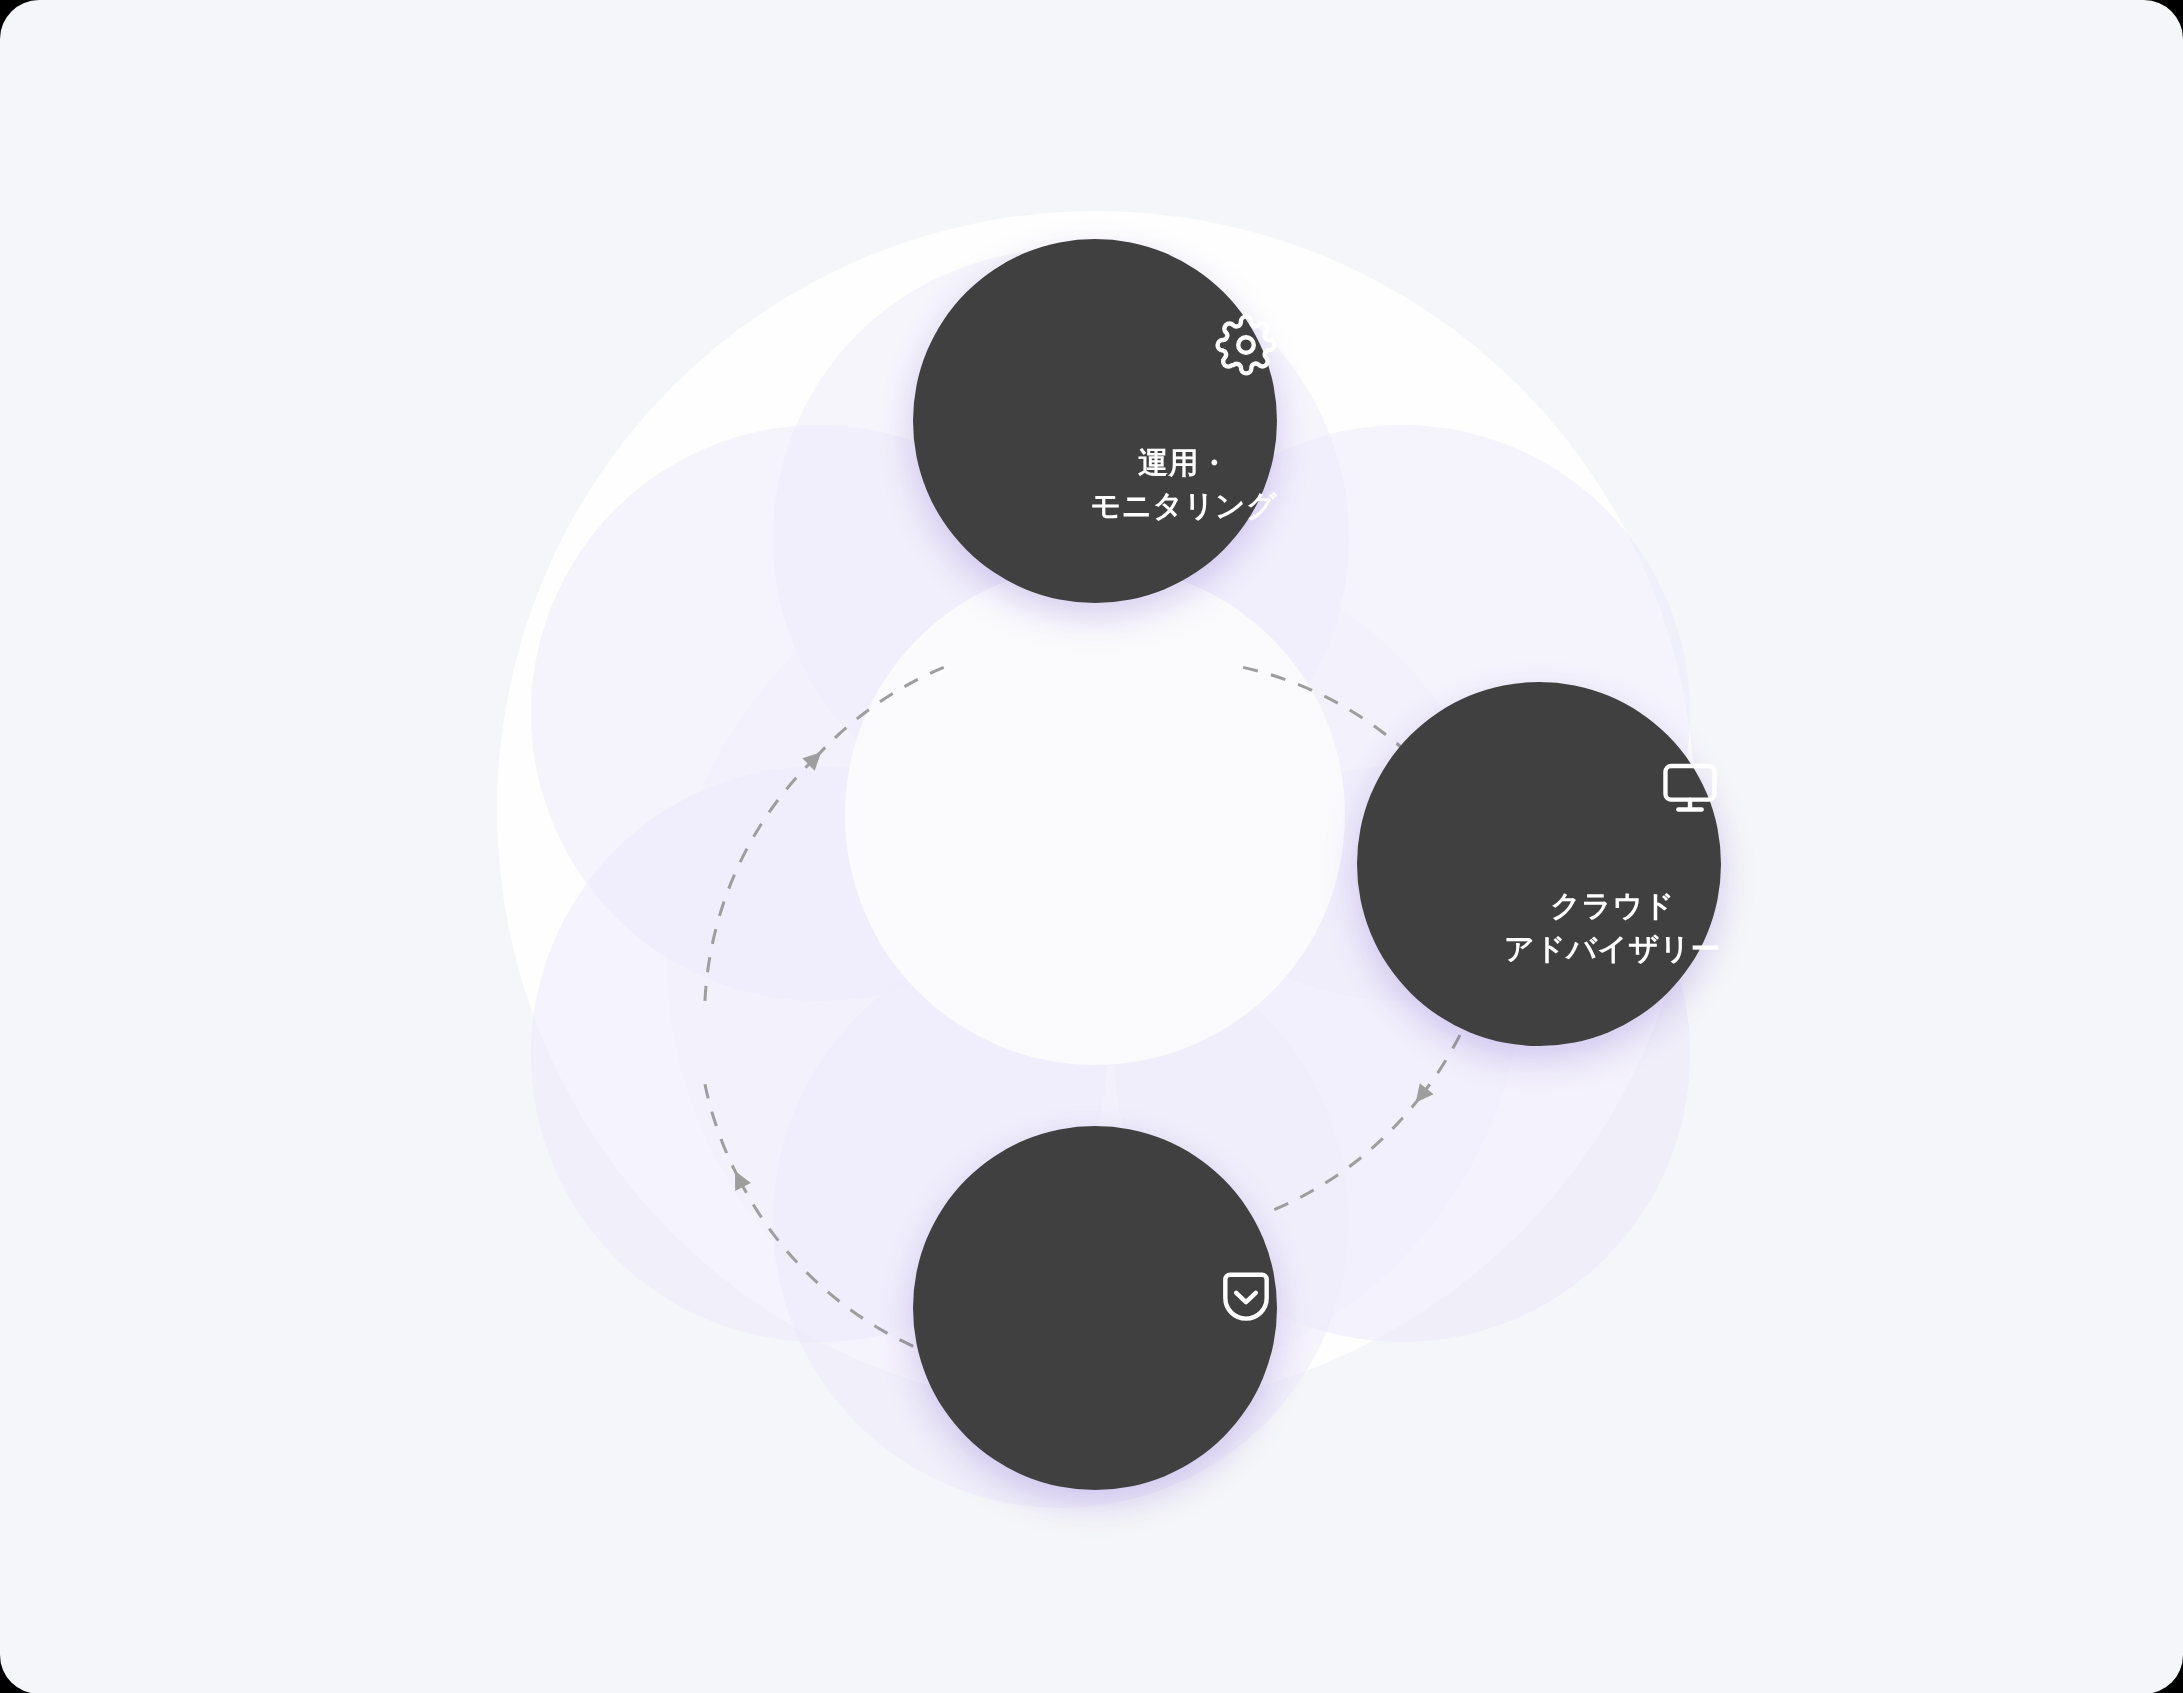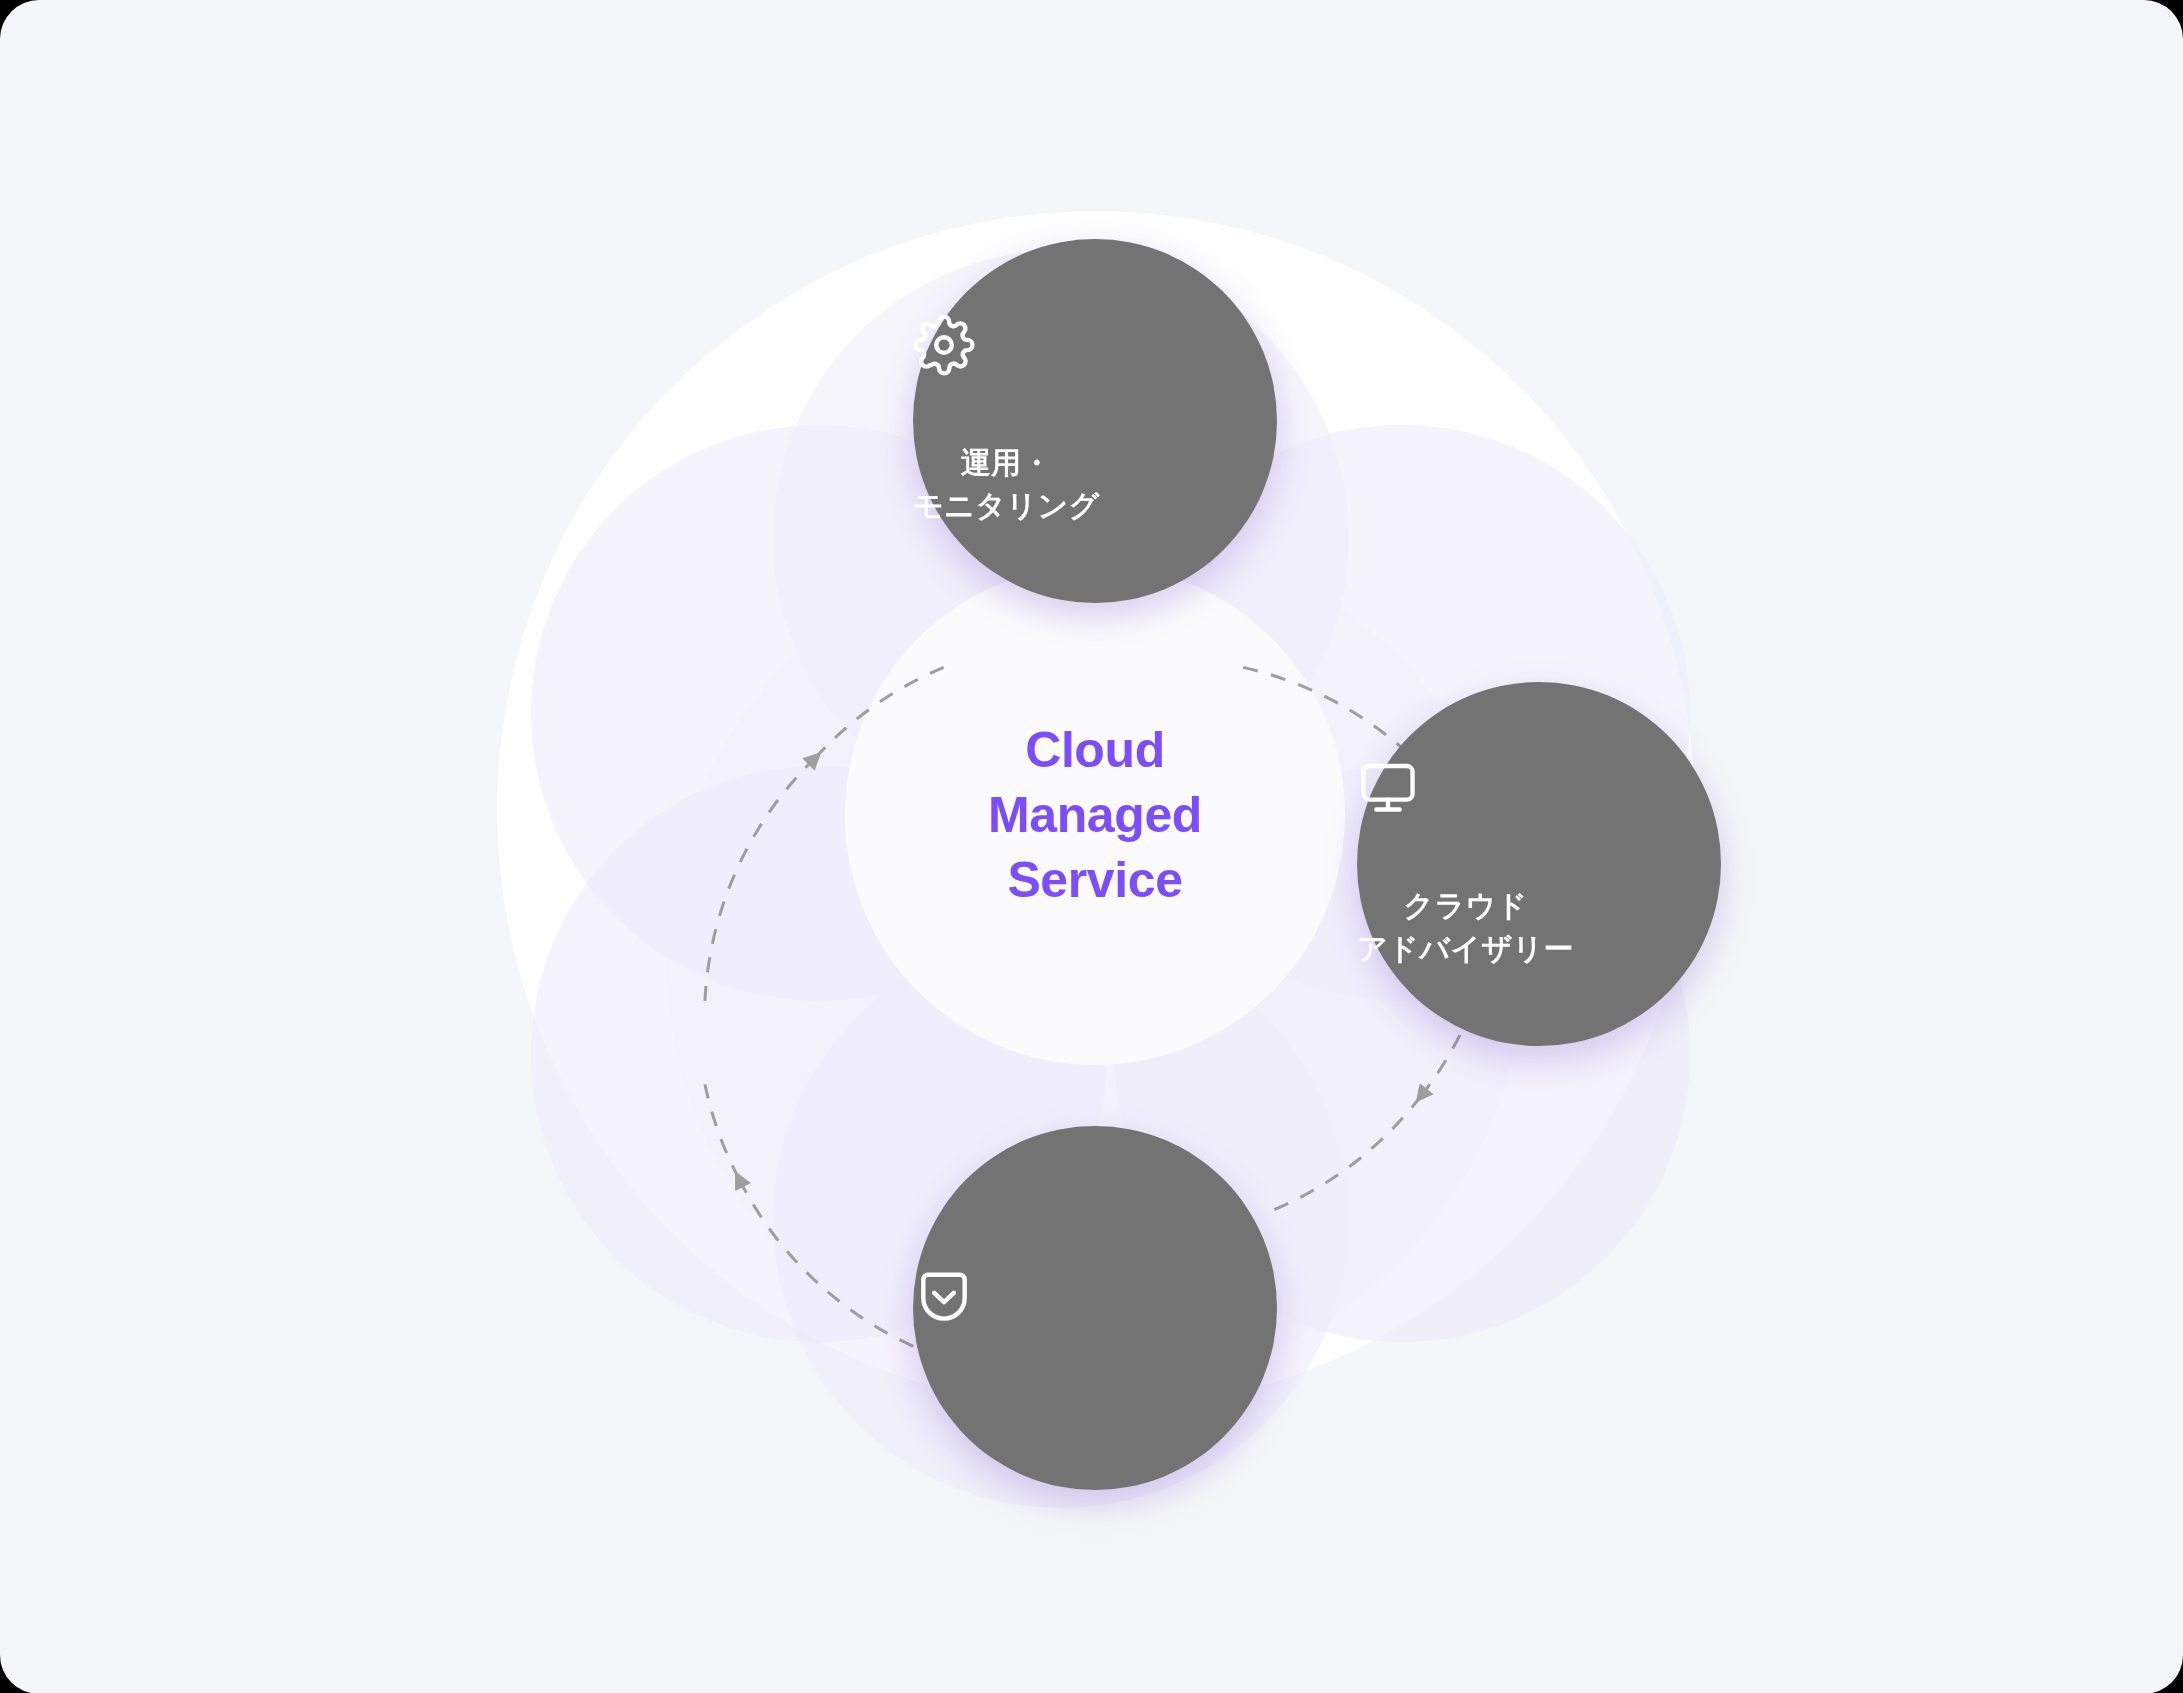--- a/index.html
+++ b/index.html
@@ -65,25 +65,25 @@
     height: 1694px;
     pointer-events: none;
   }
 
   
   .node {
     position: absolute;
     width: 364px;
     height: 364px;
     border-radius: 50%;
-    background: #737373;
+    background: #404040;
     box-shadow: 0 13.6px 35px rgba(90, 50, 190, 0.22);
     display: flex;
     flex-direction: column;
-    align-items: flex-start;
+    align-items: flex-end;
     justify-content: center;
     box-sizing: border-box;
     gap: 46px;
   }
 
   .node.top    { left: 913px; top: 239px;  }
   .node.right  { left: 1357px; top: 682px;  }
   .node.bottom { left: 913px; top: 1126px; }
   .node.left   { left: 489px;  top: 682px;  }
 
@@ -190,20 +190,15 @@
   <div class="node bottom">
     <span class="node-icon">
       <svg viewBox="0 0 24 24" fill="none" stroke="#ffffff" stroke-width="1.7" stroke-linecap="round" stroke-linejoin="round">
         <path d="M4 4.8A1.8 1.8 0 0 1 5.8 3h12.4A1.8 1.8 0 0 1 20 4.8V12a8 8 0 0 1-16 0z"></path>
         <polyline points="8.2,10 12,13.6 15.8,10"></polyline>
       </svg>
     </span>
   </div>
 
 
-  <div id="center-label">
-    <span class="line">Cloud</span>
-    <span class="line">Managed</span>
-    <span class="line">Service</span>
-  </div>
 
 </div>
 
 
 </body></html>

